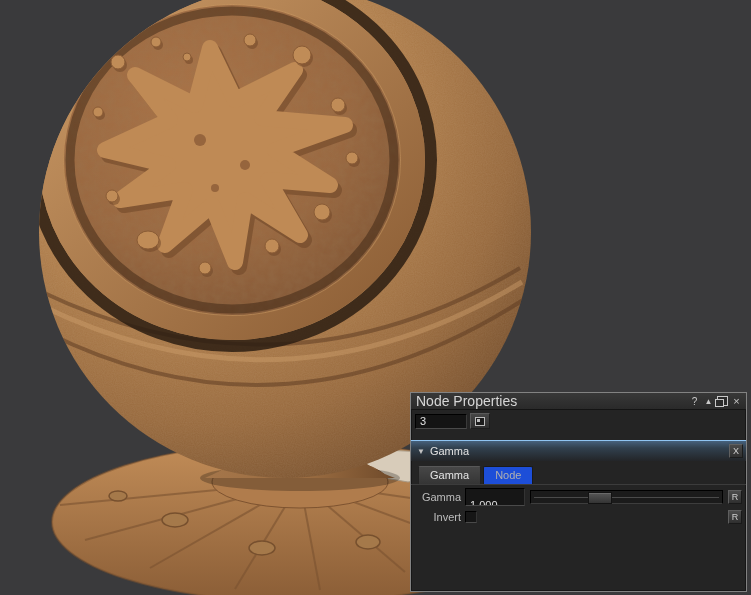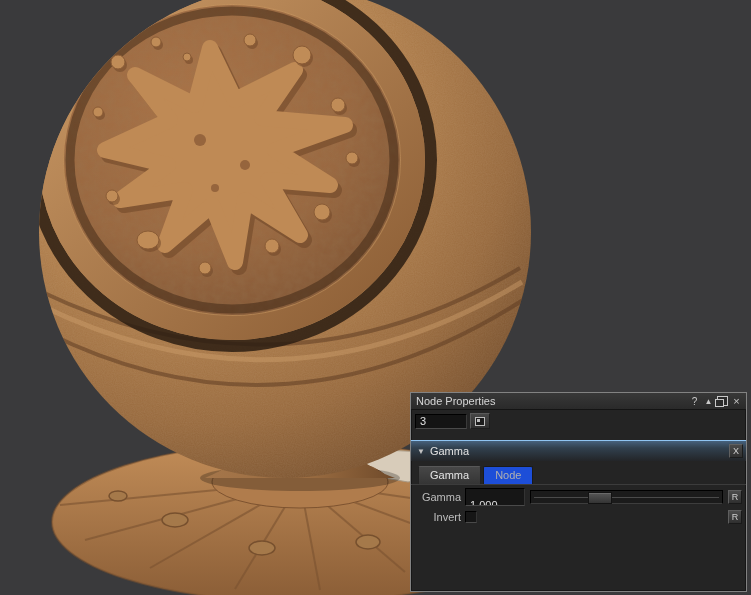--- a/index.html
+++ b/index.html
@@ -6,21 +6,21 @@
     font-family:"Liberation Sans",sans-serif;}
   .viewport{position:absolute;inset:0;width:751px;height:595px;background:linear-gradient(160deg,#3b3b3d 0%,#39393b 60%,#343436 100%);}
   .viewport svg{position:absolute;top:0;left:0;}
 
   
   .panel{position:absolute;left:410px;top:392px;width:337px;height:200px;
     background:#242424;border:1px solid #828282;box-shadow:inset 0 0 0 1px #161616;
     color:#cccccc;font-size:11px;box-sizing:border-box;display:flex;flex-direction:column;}
   .titlebar{height:16px;display:flex;align-items:center;padding:0 3px 0 5px;
     background:linear-gradient(#383838,#2a2a2a);border-bottom:1px solid #141414;flex:0 0 auto;}
-  .titlebar .title{flex:1;color:#d6d6d6;font-size:11px;line-height:16px;white-space:nowrap;}
+  .titlebar .title{flex:1;color:#d6d6d6;font-size:14px;line-height:16px;white-space:nowrap;}
   .tb-icon{width:13px;height:13px;display:flex;align-items:center;justify-content:center;
     color:#c8c8c8;font-size:10px;line-height:13px;margin-left:1px;cursor:default;}
   .icon-float{position:relative;width:9px;height:8px;border:1px solid #c8c8c8;background:#2a2a2a;}
   .icon-float .if-b{position:absolute;left:-3px;top:2px;width:7px;height:6px;border:1px solid #c8c8c8;background:#2a2a2a;}
 
   .toolrow{display:flex;align-items:center;padding:3px 4px 2px 4px;flex:0 0 auto;}
   .idx-field{width:52px;height:15px;background:#141414;border:1px solid #000;
     border-bottom-color:#4a4a4a;border-right-color:#3a3a3a;color:#e0e0e0;font-size:11px;
     font-family:"Liberation Sans",sans-serif;padding:0 0 0 4px;box-sizing:border-box;}
   .pin-btn{width:20px;height:16px;margin-left:3px;background:linear-gradient(#474747,#2e2e2e);

